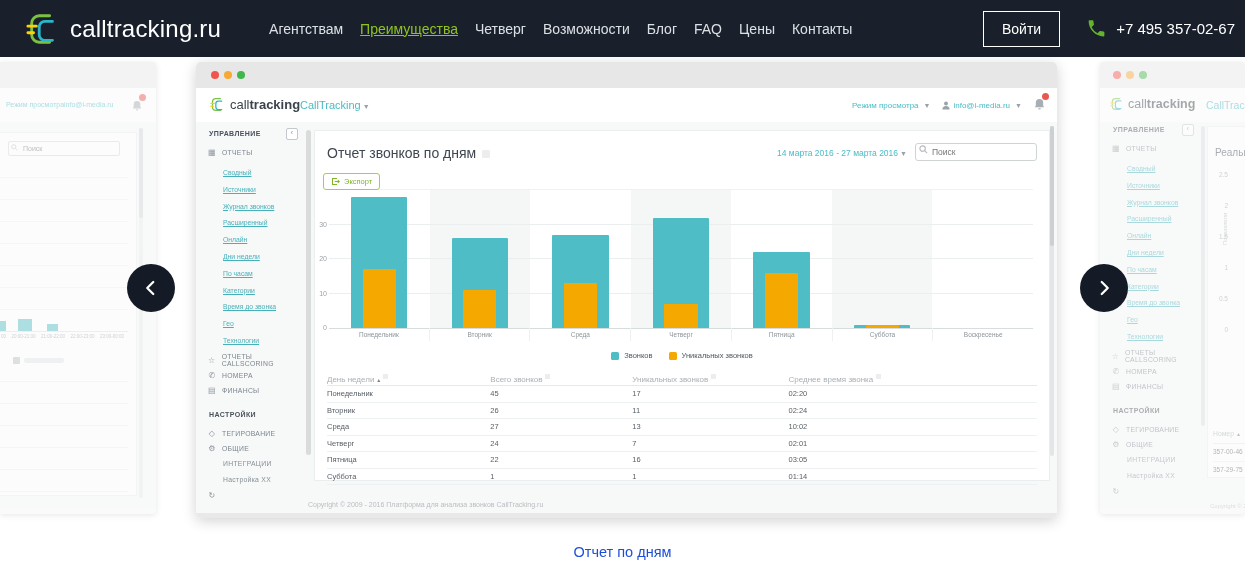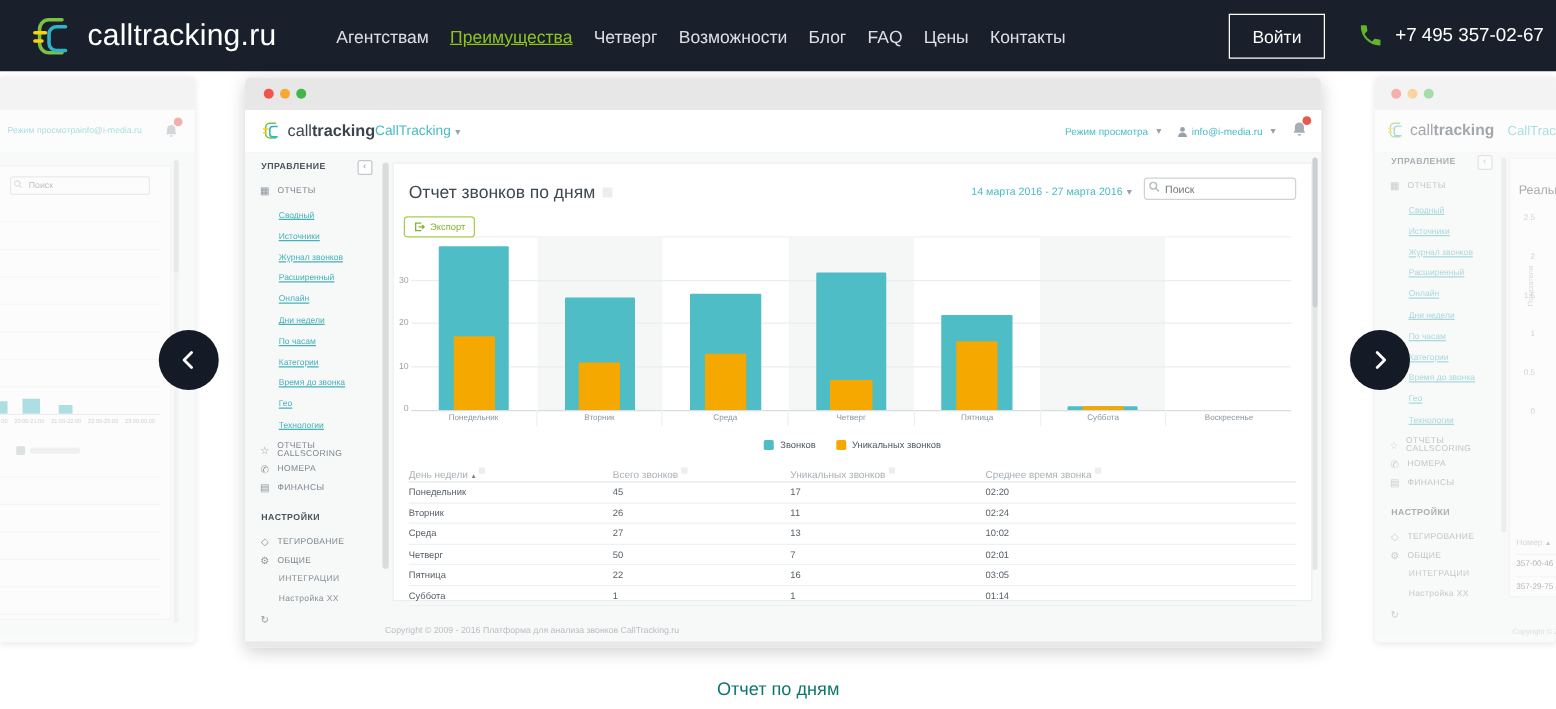--- a/index.html
+++ b/index.html
@@ -13,21 +13,21 @@
   .nav-links{display:flex;gap:17px;margin-left:48px;}
   .nav-link{color:#dce0e5;font-size:14px;text-decoration:none;cursor:pointer;}
   .nav-link.active{color:#8fc31f;text-decoration:underline;}
   .nav-right{margin-left:auto;display:flex;align-items:center;margin-right:10px;}
   .btn-demo{border:1px solid #8fc31f;color:#8fc31f;font-size:14px;padding:9px 19px;cursor:pointer;background:transparent;}
   .btn-login{border:1px solid #fff;color:#fff;font-size:14px;padding:9px 18px;margin-left:5px;cursor:pointer;background:transparent;}
   .phone-block{display:flex;align-items:center;gap:9px;margin-left:26px;color:#fff;font-size:15px;}
   
   .arrow{position:absolute;top:264px;width:48px;height:48px;border-radius:50%;background:#141b26;display:flex;align-items:center;justify-content:center;cursor:pointer;z-index:9;}
   .arrow.left{left:127px;} .arrow.right{left:1080px;}
-  .caption{position:absolute;top:544px;left:0;width:100%;text-align:center;font-size:14.5px;color:#0f766e;}
+  .caption{position:absolute;top:544px;left:0;width:100%;text-align:center;font-size:14.5px;color:#1d4ed8;}
   .slide{position:absolute;top:62px;height:452px;background:#fafafa;box-shadow:0 1px 6px rgba(0,0,0,.10);overflow:hidden;border-radius:4px;}
   .slide-left{left:0;width:156px;border-top-left-radius:0;border-bottom-left-radius:0;}
   .slide-right{left:1100px;width:145px;}
   .slide .inner{position:absolute;inset:0;opacity:.45;}
   
   .window{position:absolute;left:196px;top:62px;width:861px;height:456px;background:#fff;border-radius:5px;box-shadow:0 3px 14px rgba(0,0,0,.18);z-index:2;}
   .titlebar{height:26px;background:#e7e7e7;border-radius:5px 5px 0 0;display:flex;align-items:center;padding-left:15px;gap:5px;}
   .dot{width:8px;height:8px;border-radius:50%;}
   .dot.red{background:#f1544b;} .dot.yellow{background:#f7a933;} .dot.green{background:#41b64a;}
   .app-header{position:absolute;top:26px;left:0;right:0;height:34px;background:#fff;border-bottom:1px solid #e8e8e8;}
@@ -483,21 +483,21 @@
               <div>02:24</div>
             </div>
             <div class="trow">
               <div>Среда</div>
               <div>27</div>
               <div>13</div>
               <div>10:02</div>
             </div>
             <div class="trow">
               <div>Четверг</div>
-              <div>50</div>
+              <div>24</div>
               <div>7</div>
               <div>02:01</div>
             </div>
             <div class="trow">
               <div>Пятница</div>
               <div>22</div>
               <div>16</div>
               <div>03:05</div>
             </div>
             <div class="trow">

